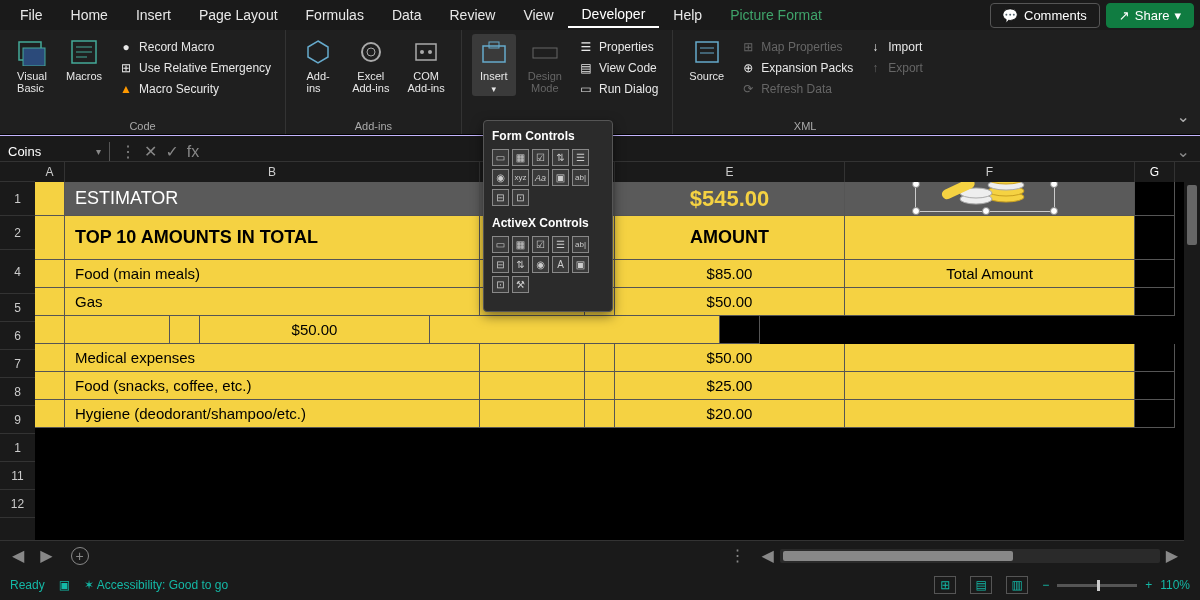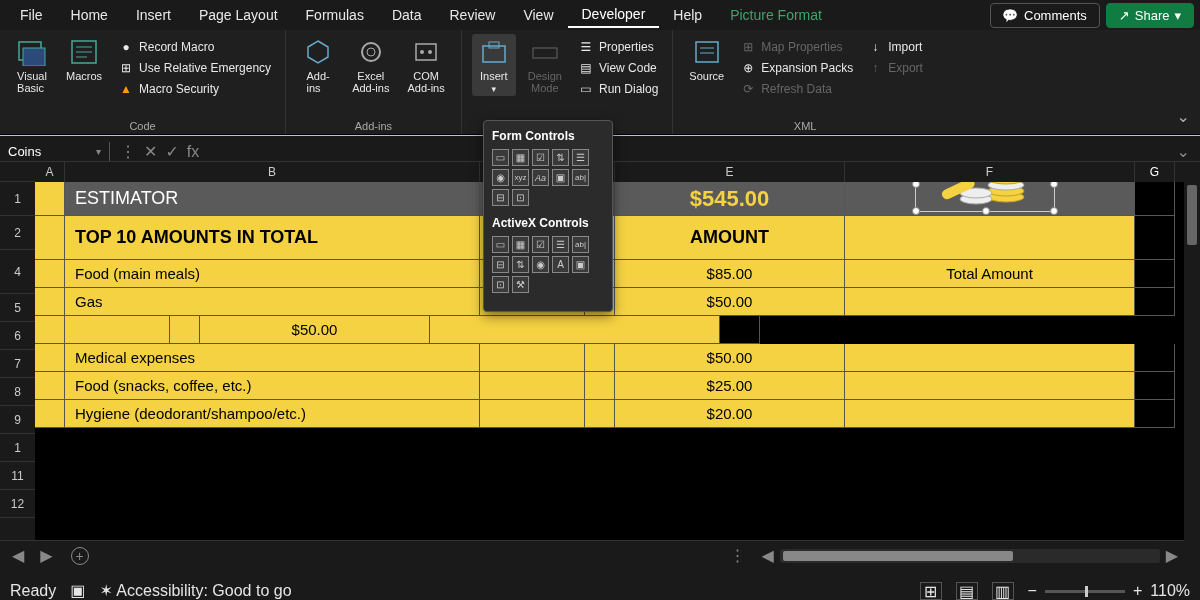--- a/index.html
+++ b/index.html
@@ -49,21 +49,21 @@
 .big-amt{color:#f5d242;font-size:22px;font-weight:700;justify-content:center}
 .sect{font-size:18px;font-weight:700}
 .amt{justify-content:center}
 .tabbar{height:30px;background:#1a1a1a;display:flex;align-items:center;border-top:1px solid #333;padding:0 6px;gap:4px}
 .tabbar .nav{color:#888;padding:0 6px;cursor:pointer}
 .tab{background:#fff;color:#107c41;font-weight:600;padding:4px 14px;border-radius:2px 2px 0 0;font-size:13px;border-bottom:2px solid #107c41;cursor:pointer}
 .addtab{width:18px;height:18px;border:1px solid #888;border-radius:50%;display:flex;align-items:center;justify-content:center;color:#888;cursor:pointer;margin-left:8px;font-size:14px}
 .hscroll{flex:1;display:flex;justify-content:flex-end;align-items:center;padding-right:10px}
 .hscroll .track{width:380px;height:14px;background:#2a2a2a;border-radius:2px;position:relative}
 .hscroll .thumb{position:absolute;left:3px;top:2px;width:230px;height:10px;background:#888;border-radius:2px}
-.status{height:30px;background:#1a1a1a;display:flex;align-items:flex-end;font-size:16px;color:#e5e5e5;padding:0 10px;gap:14px}
+.status{height:30px;background:#1a1a1a;display:flex;align-items:center;font-size:12px;color:#14b8a6;padding:0 10px;gap:14px}
 .status .spacer{flex:1}
 .status .vbtn{width:22px;height:18px;border:1px solid #555;display:flex;align-items:center;justify-content:center;cursor:pointer}
 .zoom{display:flex;align-items:center;gap:8px}
 .zoom .slider{width:80px;height:3px;background:#555;position:relative}
 .zoom .slider .knob{position:absolute;left:40px;top:-4px;width:3px;height:11px;background:#ccc}
 .dropdown{position:absolute;left:483px;top:120px;width:130px;background:#2b2b2b;border:1px solid #555;border-radius:4px;padding:8px;z-index:50;box-shadow:0 4px 12px rgba(0,0,0,.5)}
 .dropdown .dt{font-size:12px;font-weight:600;color:#fff;margin-bottom:6px}
 .dropdown .grid6{display:flex;flex-wrap:wrap;gap:3px;margin-bottom:10px}
 .dropdown .ctrl{width:17px;height:17px;border:1px solid #888;background:#3a3a3a;cursor:pointer;display:flex;align-items:center;justify-content:center;font-size:10px;color:#ccc}
 .vscroll{position:absolute;right:0;top:165px;width:16px;height:380px;background:#1a1a1a}

